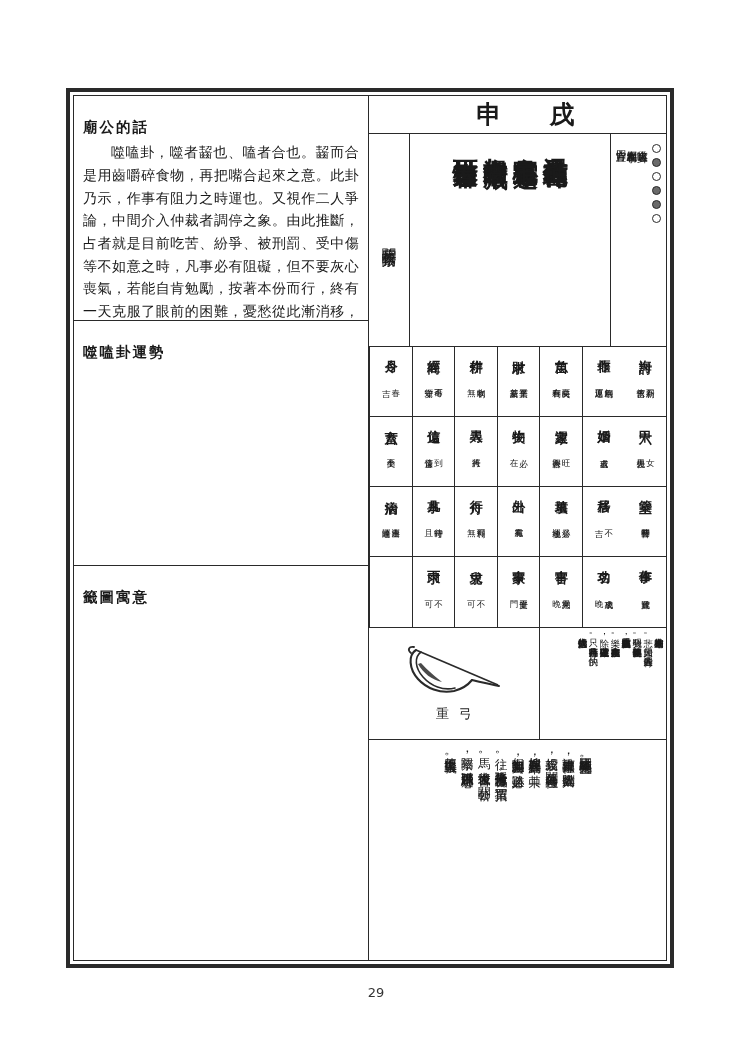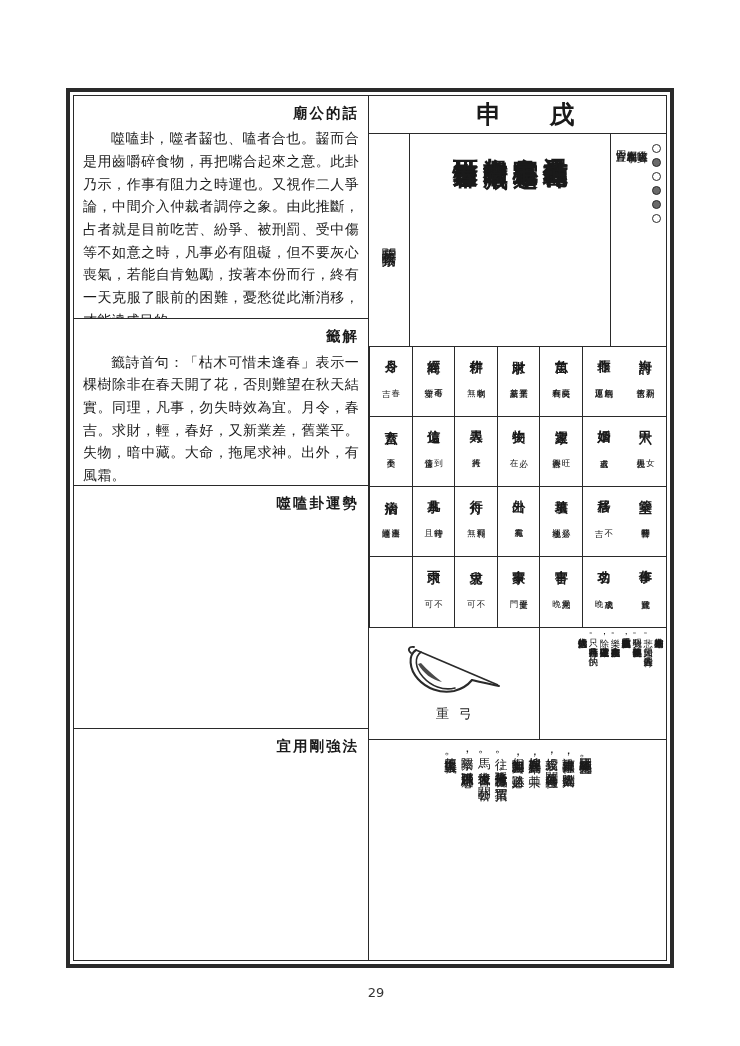--- a/index.html
+++ b/index.html
@@ -33,22 +33,22 @@
     border-bottom:1px solid #2a2a2a;
     padding:7px 9px 8px 9px;
     overflow:hidden;
   }
   .lsec:last-child{border-bottom:none;}
   .lsec-h1{height:225px;}
   .lsec-h2{height:168px;}
   .lsec-h3{height:245px;}
   .lsec-h4{height:233px;}
   .lsec-title{
-    text-align:right;font-size:14.5px;font-weight:bold;
-    letter-spacing:2px;margin:1px 0 6px 0;line-height:1.2;
+    text-align:left;font-size:14.5px;font-weight:bold;
+    letter-spacing:2px;margin:15px 0 6px 0;line-height:1.2;
   }
   .lsec-body{
     font-size:14px;line-height:1.62;text-align:justify;
     text-justify:inter-ideograph;text-indent:2em;
     letter-spacing:0.2px;
   }
 
   
   .right-col{
     flex:1;box-sizing:border-box;display:flex;flex-direction:column;
@@ -175,31 +175,27 @@
   <div class="frame">
     <div class="frame-inner">
 
       <div class="left-col">
 
         <div class="lsec lsec-h1">
           <div class="lsec-title">廟公的話</div>
           <div class="lsec-body">噬嗑卦，噬者齧也、嗑者合也。齧而合是用齒嚼碎食物，再把嘴合起來之意。此卦乃示，作事有阻力之時運也。又視作二人爭論，中間介入仲裁者調停之象。由此推斷，占者就是目前吃苦、紛爭、被刑罰、受中傷等不如意之時，凡事必有阻礙，但不要灰心喪氣，若能自肯勉勵，按著本份而行，終有一天克服了眼前的困難，憂愁從此漸消移，才能達成目的。</div>
         </div>
 
-        <div class="lsec lsec-h2">
-          <div class="lsec-title">籤解</div>
-          <div class="lsec-body">籤詩首句：「枯木可惜未逢春」表示一棵樹除非在春天開了花，否則難望在秋天結實。同理，凡事，勿失時效為宜。月令，春吉。求財，輕，春好，又新業差，舊業平。失物，暗中藏。大命，拖尾求神。出外，有風霜。</div>
-        </div>
 
         <div class="lsec lsec-h3">
           <div class="lsec-title">噬嗑卦運勢</div>
         </div>
 
         <div class="lsec lsec-h4">
-          <div class="lsec-title">宜用剛強法</div>
+          <div class="lsec-title">籤圖寓意</div>
         </div>
 
       </div>
 
       <div class="right-col">
 
         <div class="ganzhi">
           <span>申</span>
           <span>戌</span>
         </div>

